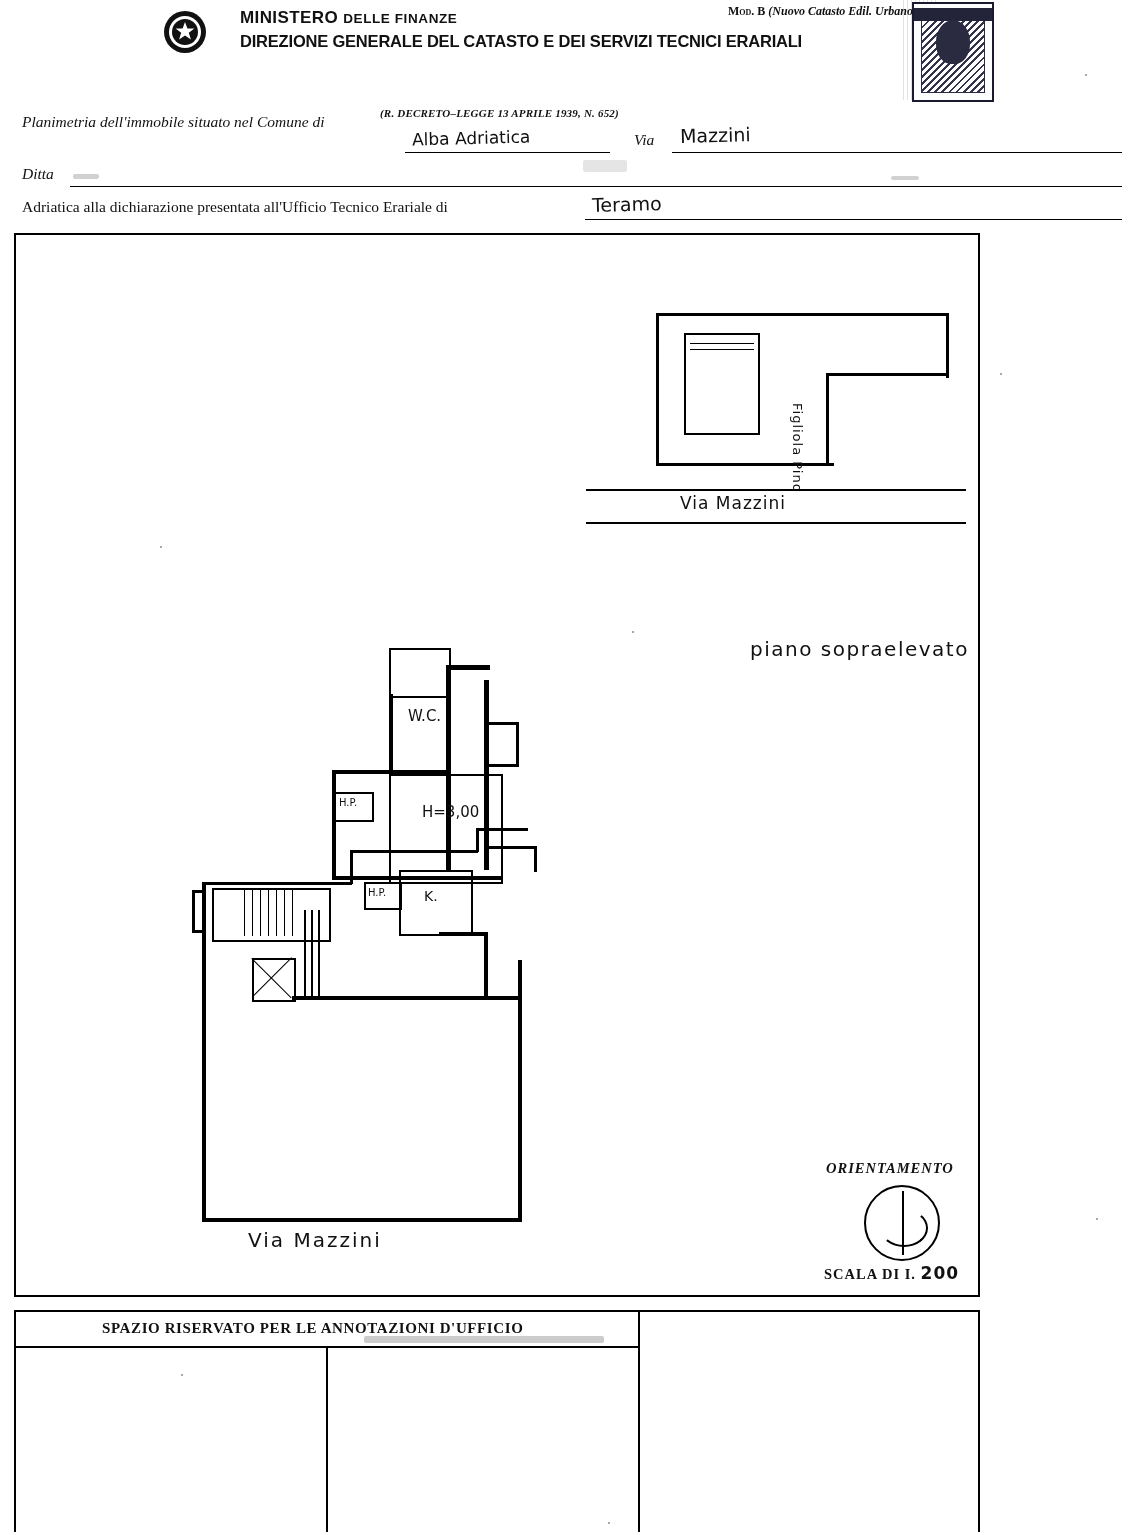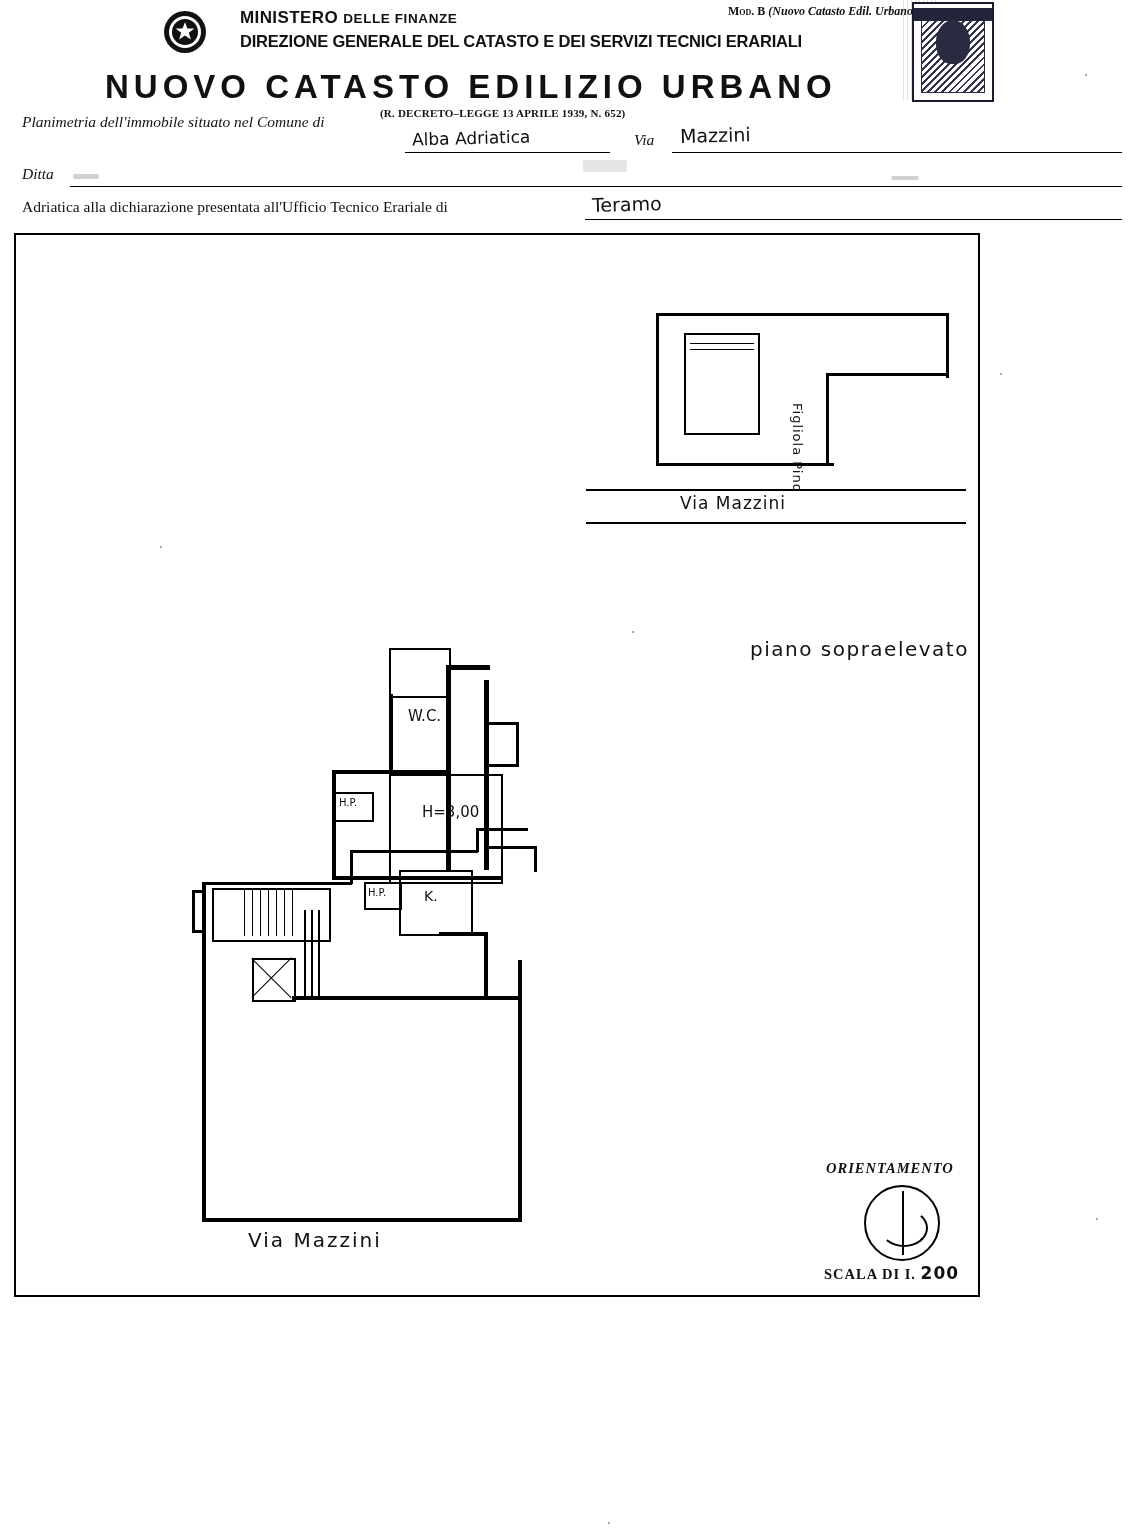--- a/index.html
+++ b/index.html
@@ -60,20 +60,21 @@
     font-size: 33px;
     letter-spacing: 5px;
     white-space: nowrap;
   }
   .decreto {
     position: absolute;
     left: 380px;
     top: 107px;
     font-family: "Liberation Serif", serif;
     font-weight: bold;
+    font-style: italic;
     font-size: 11px;
     letter-spacing: 0.2px;
   }
   .modb {
     position: absolute;
     left: 728px;
     top: 4px;
     font-family: "Liberation Serif", serif;
     font-weight: bold;
     font-size: 12px;
@@ -408,21 +409,20 @@
     <polygon points="22,12 24.4,18.6 31.4,18.6 25.8,22.8 27.9,29.6 22,25.4 16.1,29.6 18.2,22.8 12.6,18.6 19.6,18.6" fill="#fff"></polygon>
   </svg>
 
   <div class="ministero">
     <span>MINISTERO</span>
     <span class="small">DELLE FINANZE</span>
   </div>
 
   <div class="direzione">DIREZIONE GENERALE DEL CATASTO E DEI SERVIZI TECNICI ERARIALI</div>
 
-  <div class="bigtitle">NUOVO CATASTO EDILIZIO URBANO</div>
 
   <div class="decreto">(R. DECRETO–LEGGE 13 APRILE 1939, N. 652)</div>
 
   <div class="modb">
     <span class="sc">Mod. B</span>
     <span>(Nuovo Catasto Edil. Urbano)</span>
   </div>
 
   <div class="stamp-overlap"></div>
   <div class="stamp">
@@ -543,20 +543,28 @@
     <div class="compass">
       <div class="needle"></div>
       <div class="arc"></div>
     </div>
     <div class="scala">
       <span>SCALA DI I.</span>
       <span class="val">200</span>
     </div>
   </div>
 
+  <div class="annobox">
+    <div class="title">SPAZIO RISERVATO PER LE ANNOTAZIONI D'UFFICIO</div>
+    <div class="hline"></div>
+    <div class="vline"></div>
+    <div class="vline2"></div>
+    <div class="smudge" style="left:348px; top:24px; width:240px; height:7px; background:rgba(0,0,0,.20);"></div>
+    <div class="dot" style="left:165px; top:62px;"></div>
+  </div>
 
   <div class="dot" style="left:1085px; top:74px;"></div>
   <div class="dot" style="left:1000px; top:373px;"></div>
   <div class="dot" style="left:160px; top:546px;"></div>
   <div class="dot" style="left:632px; top:631px;"></div>
   <div class="dot" style="left:608px; top:1522px;"></div>
   <div class="dot" style="left:1096px; top:1218px;"></div>
 </div>
 
 </body></html>

